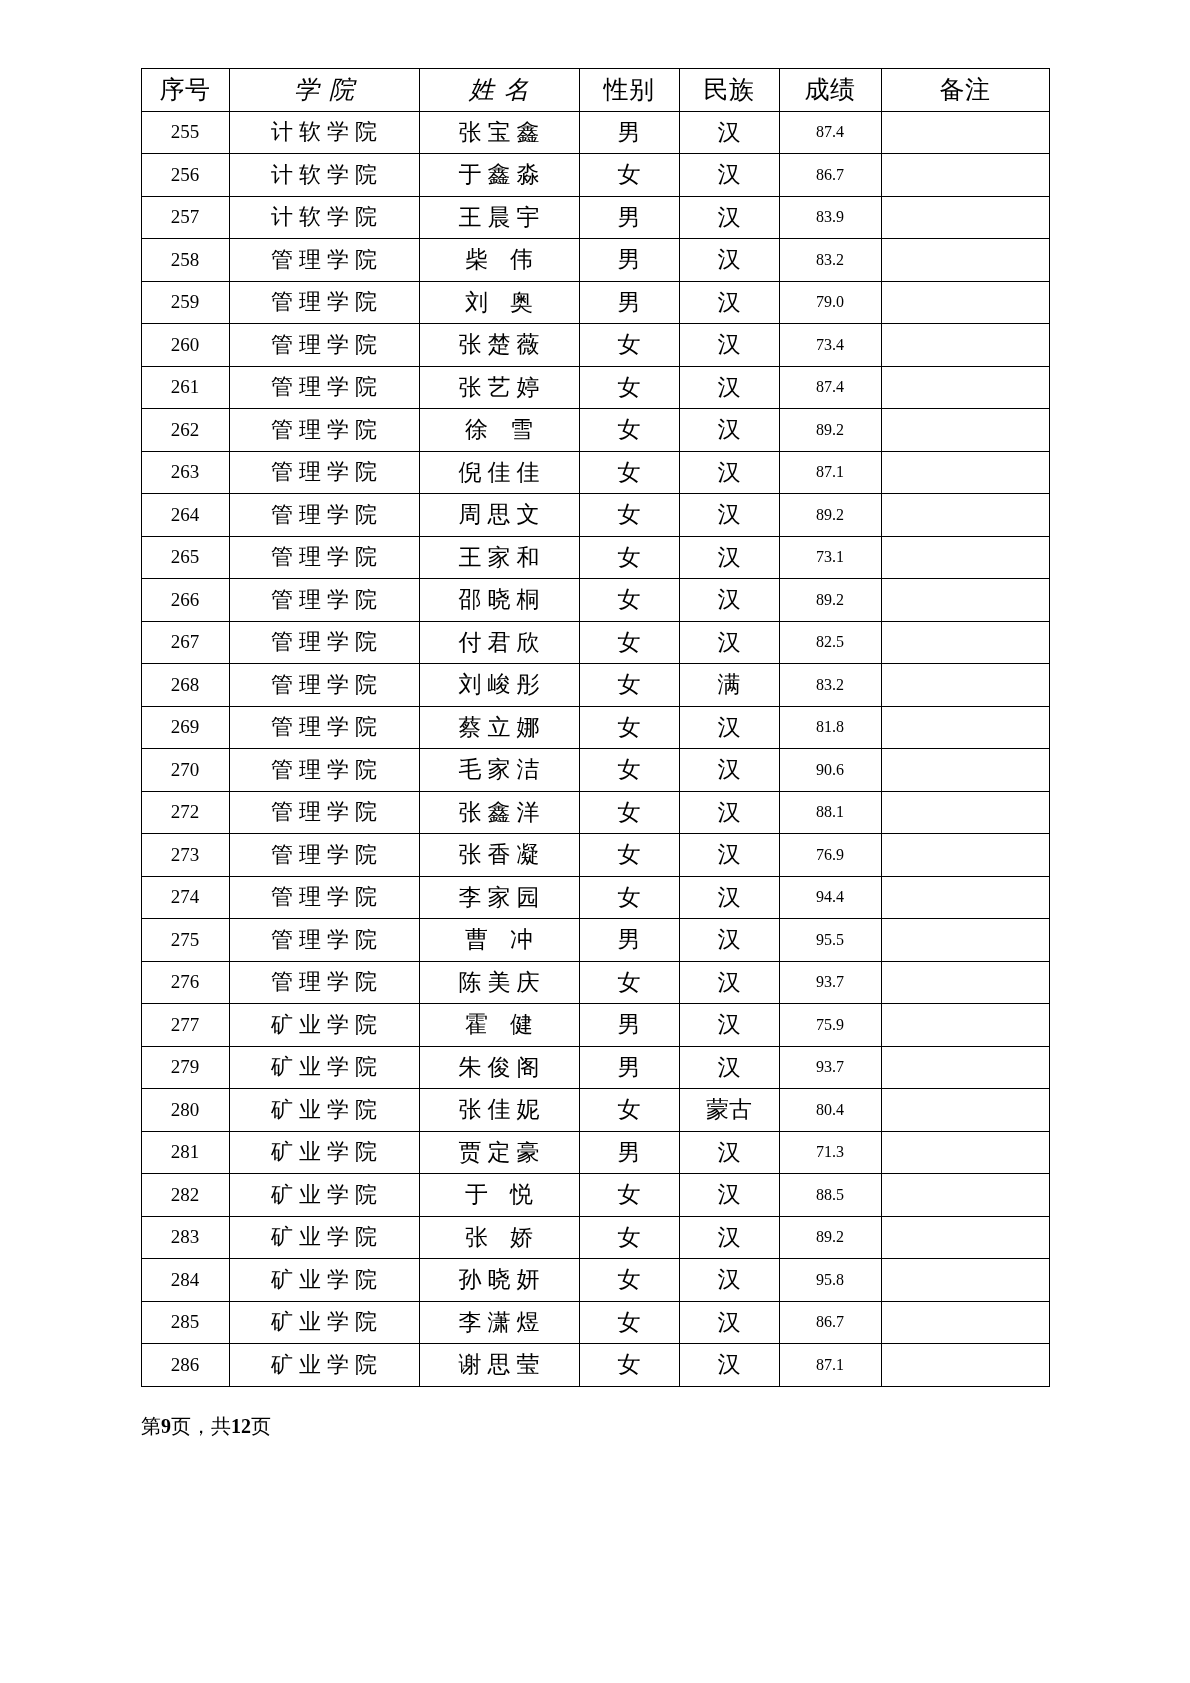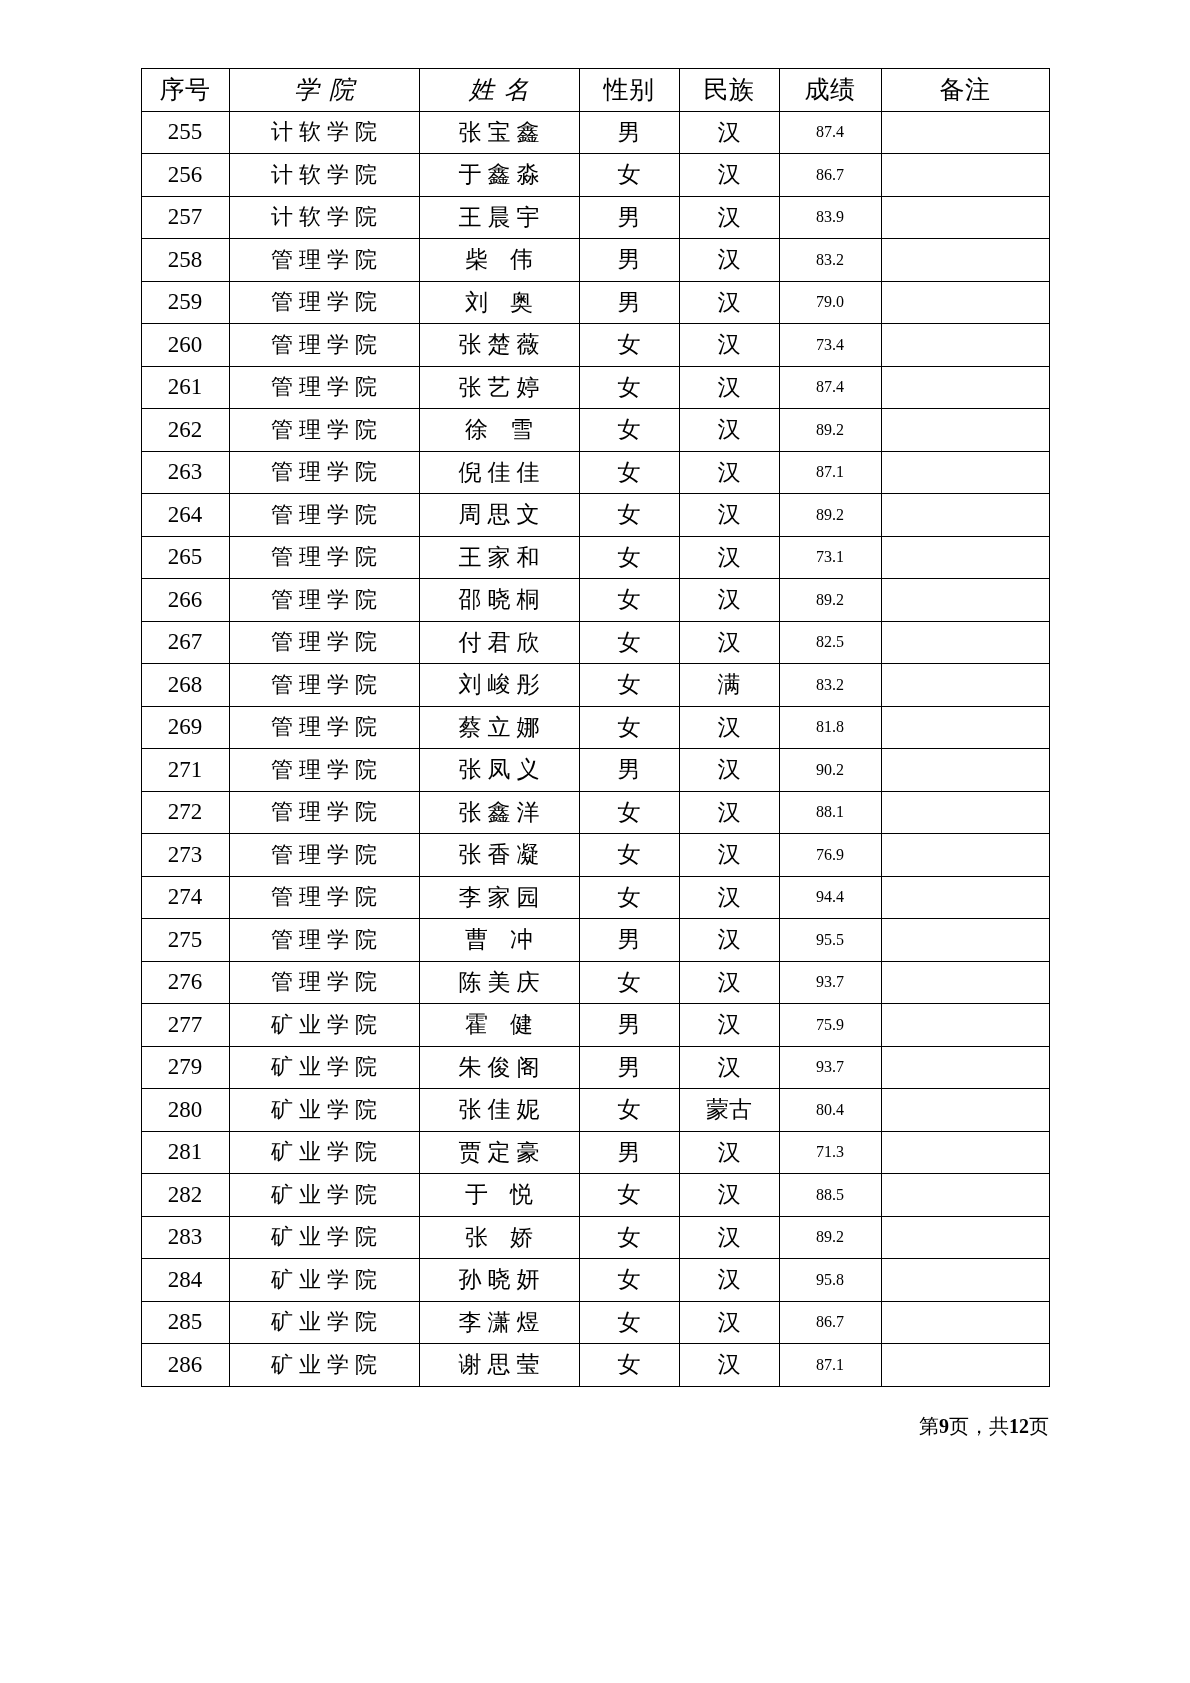--- a/index.html
+++ b/index.html
@@ -52,21 +52,21 @@
   }
   thead th.sp {
     letter-spacing: 10px;
     text-indent: 10px;
     font-style: italic;
   }
   tbody td {
     font-size: 23px;
   }
   td.idx {
-    font-size: 23px;
+    font-size: 19px;
   }
   td.college {
     font-size: 22px;
     letter-spacing: 6px;
     text-indent: 6px;
   }
   td.name {
     font-size: 23px;
     letter-spacing: 6px;
     text-indent: 6px;
@@ -80,21 +80,21 @@
   }
   td.score {
     font-size: 16px;
   }
   td.remark {
     font-size: 23px;
   }
   .footer {
     width: 908px;
     margin: 26px auto 0 auto;
-    text-align: right;
+    text-align: left;
     font-size: 20px;
     font-family: "Liberation Serif", "DejaVu Serif", serif;
   }
   .footer b {
     font-weight: bold;
   }
 </style>
 </head>
 <body>
 
@@ -251,26 +251,26 @@
         <tr>
           <td class="idx">269</td>
           <td class="college">管理学院</td>
           <td class="name">蔡立娜</td>
           <td class="gender">女</td>
           <td class="ethnic">汉</td>
           <td class="score">81.8</td>
           <td class="remark"></td>
         </tr>
         <tr>
-          <td class="idx">271</td>
-          <td class="college">管理学院</td>
-          <td class="name">张凤义</td>
-          <td class="gender">男</td>
-          <td class="ethnic">汉</td>
-          <td class="score">90.2</td>
+          <td class="idx">270</td>
+          <td class="college">管理学院</td>
+          <td class="name">毛家洁</td>
+          <td class="gender">女</td>
+          <td class="ethnic">汉</td>
+          <td class="score">90.6</td>
           <td class="remark"></td>
         </tr>
         <tr>
           <td class="idx">272</td>
           <td class="college">管理学院</td>
           <td class="name">张鑫洋</td>
           <td class="gender">女</td>
           <td class="ethnic">汉</td>
           <td class="score">88.1</td>
           <td class="remark"></td>

